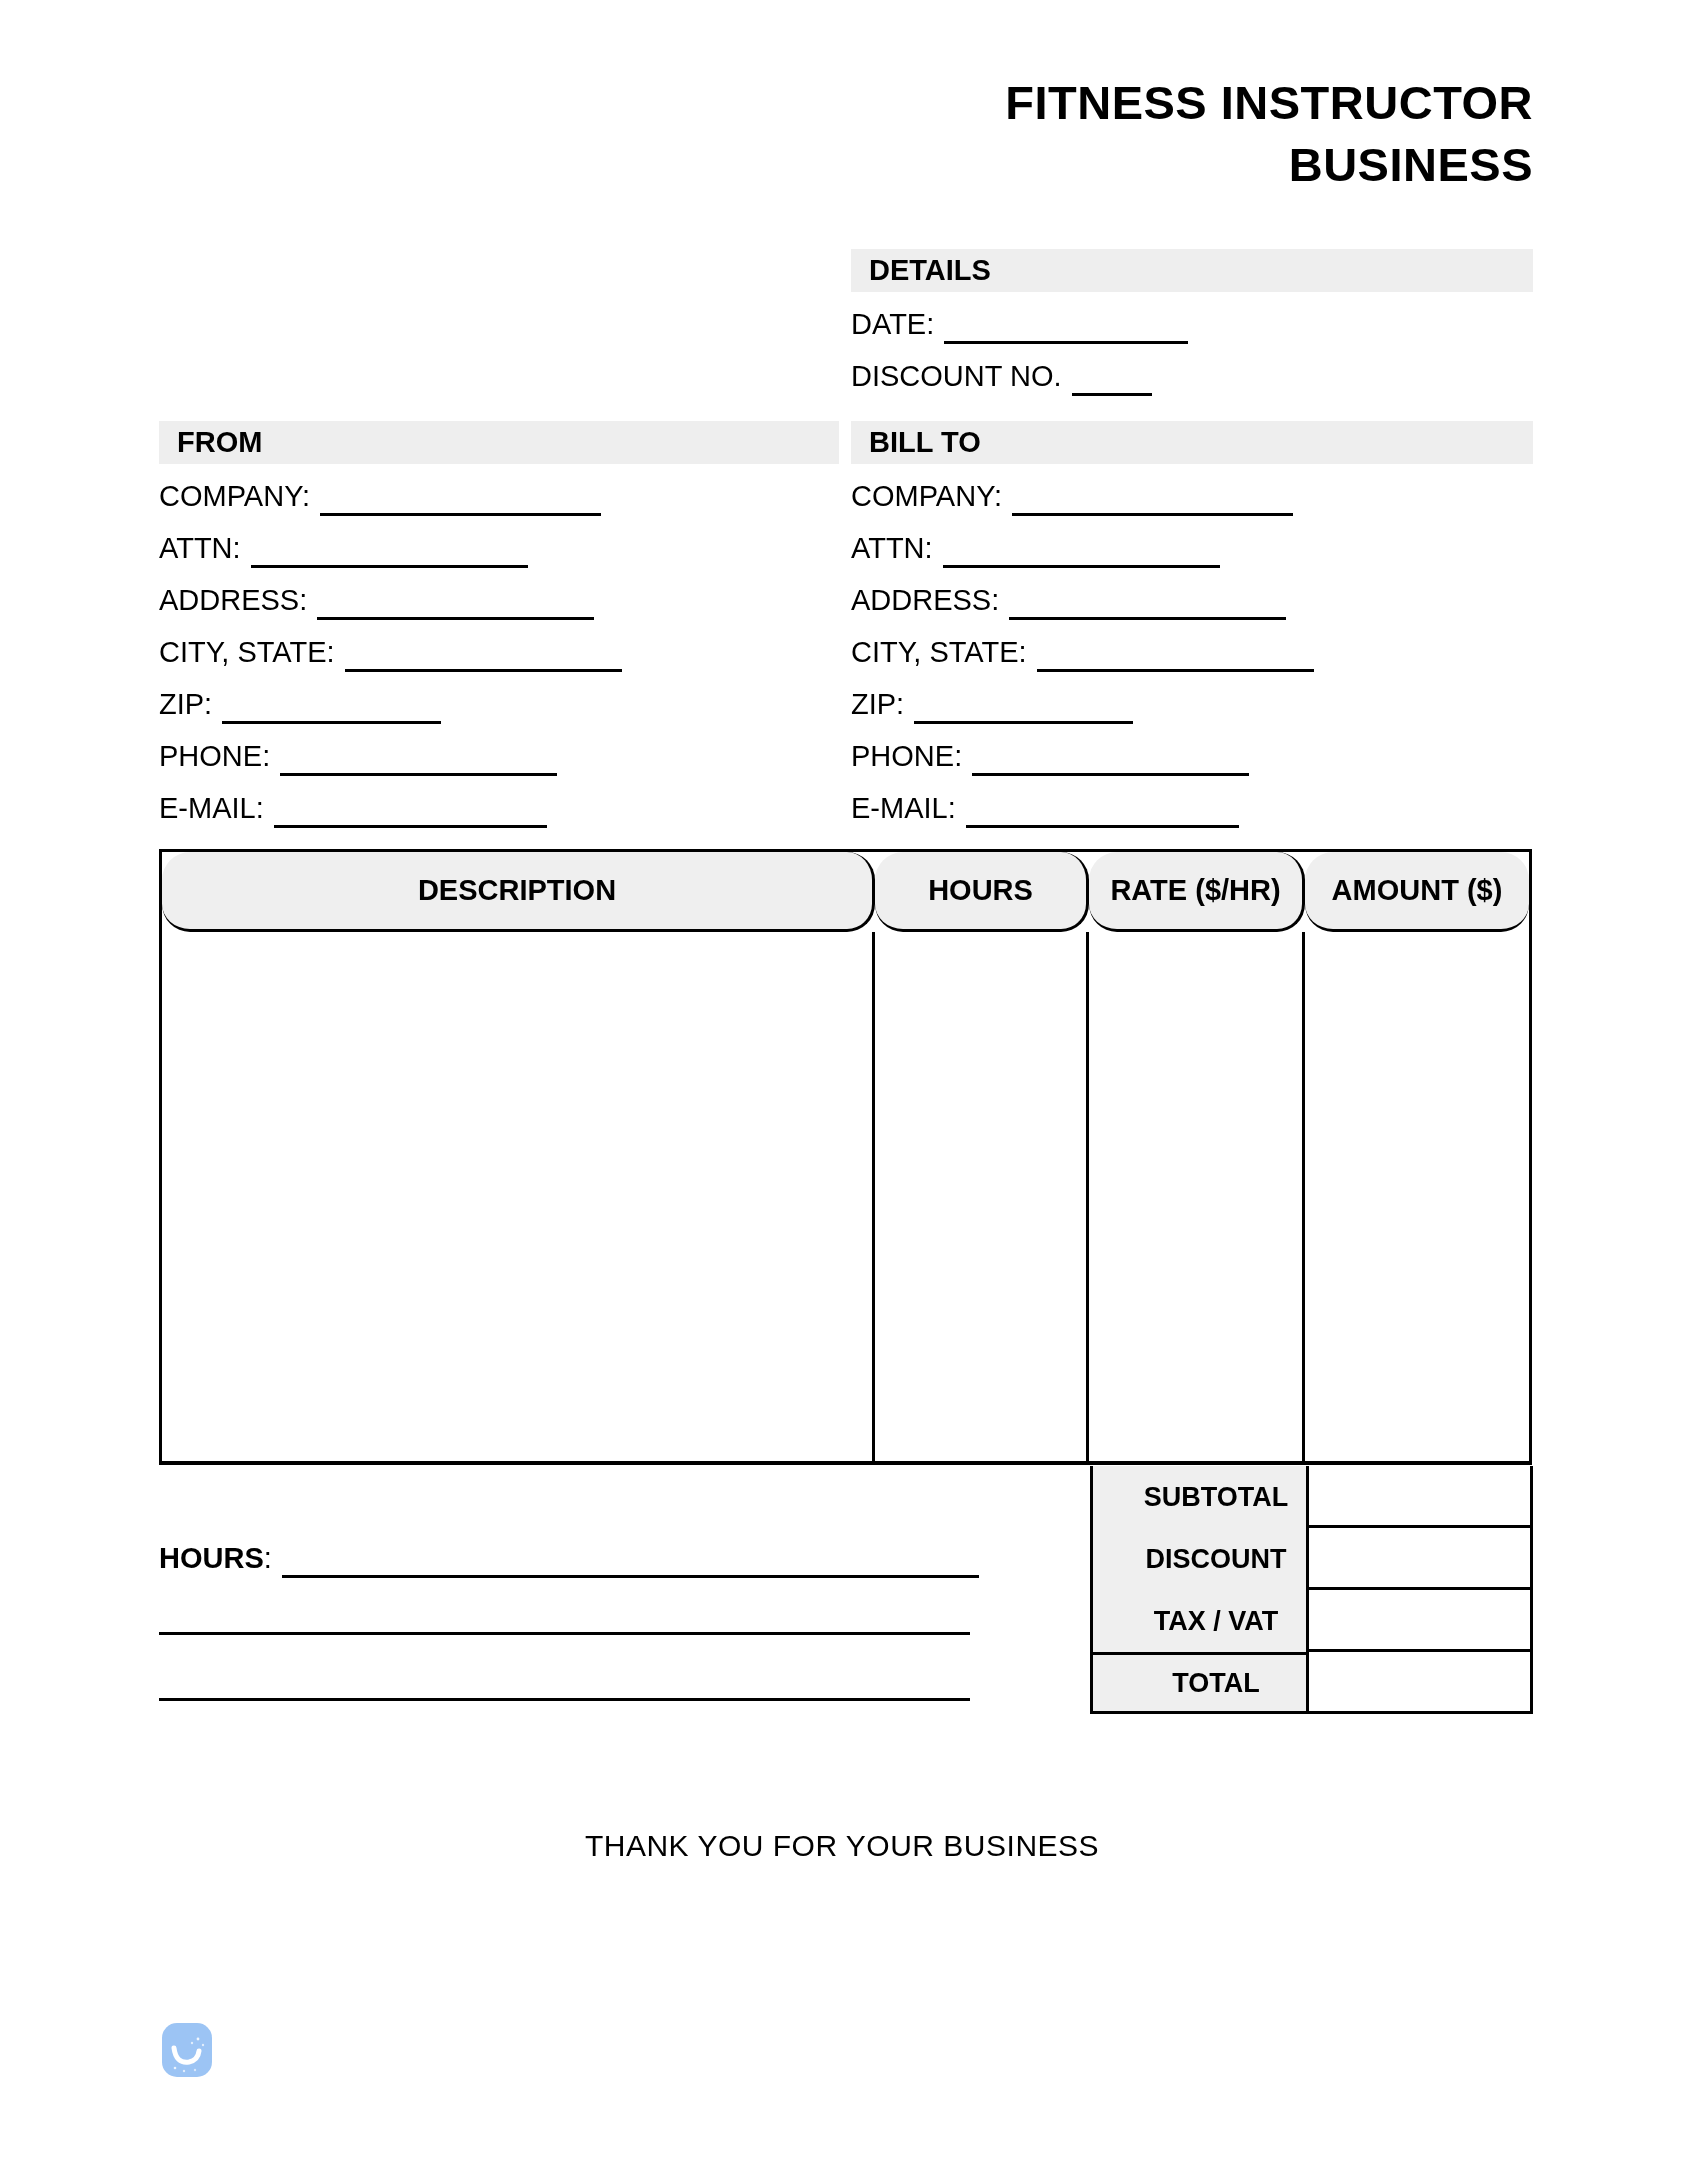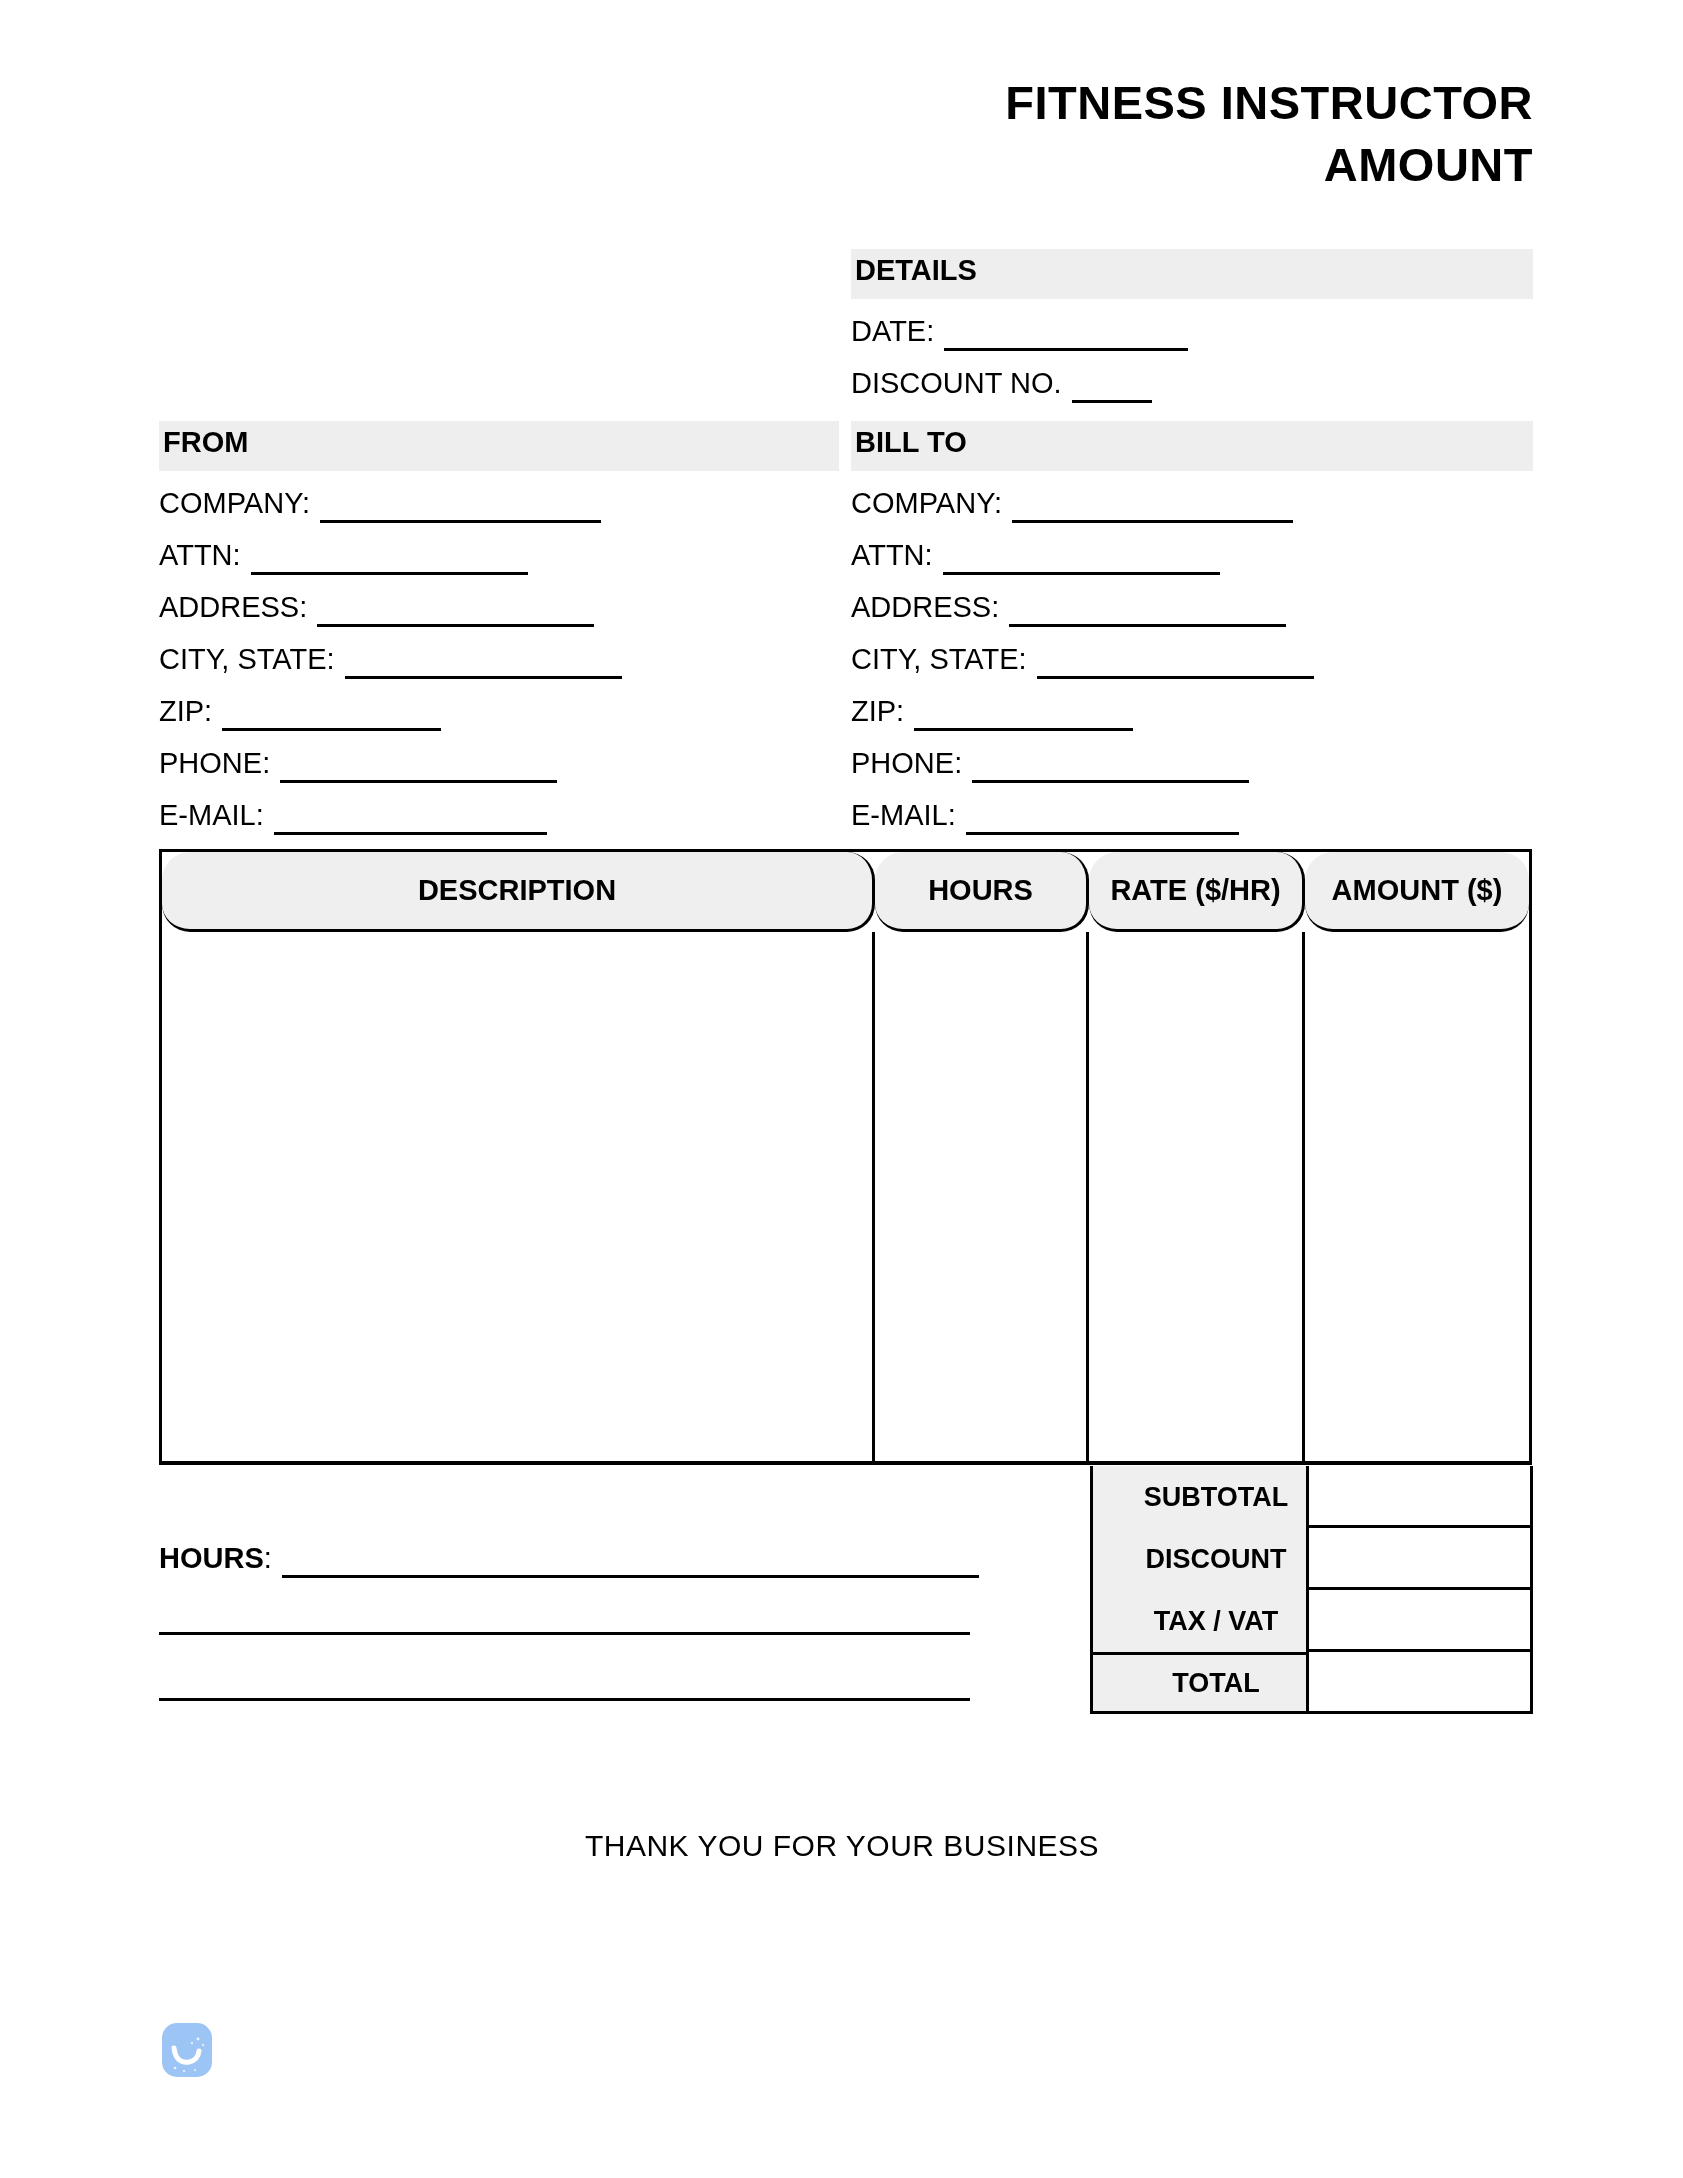--- a/index.html
+++ b/index.html
@@ -14,22 +14,22 @@
   
   .doc-title{
     position:absolute;top:72px;right:151px;
     text-align:right;font-weight:bold;
     font-size:47px;line-height:62px;letter-spacing:0.5px;
   }
   
   .bar{
     background:#eeeeee;
     font-weight:bold;font-size:29px;
-    height:50px;line-height:43px;
-    padding-left:4px;box-sizing:border-box;
+    height:43px;line-height:43px;
+    padding-left:18px;box-sizing:border-box;
   }
   
   .details{position:absolute;left:851px;top:249px;width:682px;}
   .field-row{display:flex;align-items:flex-end;height:50px;margin-top:2px;}
   .field-label{font-size:29px;line-height:40px;white-space:pre;}
   .blank{display:inline-block;border-bottom:3px solid #000;height:36px;margin-left:10px;}
   
   .party{position:absolute;top:421px;}
   .party.from{left:159px;width:680px;}
   .party.billto{left:851px;width:682px;}
@@ -81,21 +81,21 @@
   
   .logo{position:absolute;left:162px;top:2023px;width:50px;height:54px;}
 </style>
 </head>
 <body>
 
 <div class="page">
 
   <div class="doc-title">
     <div>FITNESS INSTRUCTOR</div>
-    <div>AMOUNT</div>
+    <div>BUSINESS</div>
   </div>
 
   <div class="details">
     <div class="bar">DETAILS</div>
     <div class="field-row">
       <span class="field-label">DATE:</span>
       <span class="blank" style="width:244px"></span>
     </div>
     <div class="field-row">
       <span class="field-label">DISCOUNT NO.</span>

